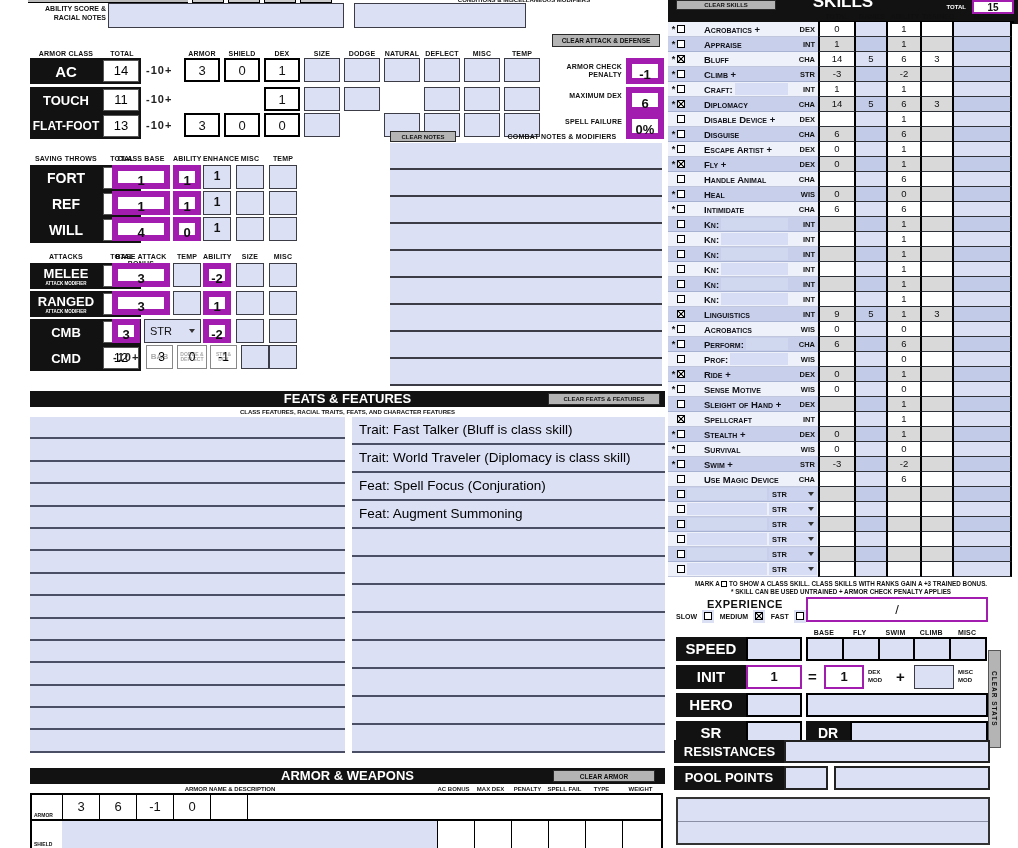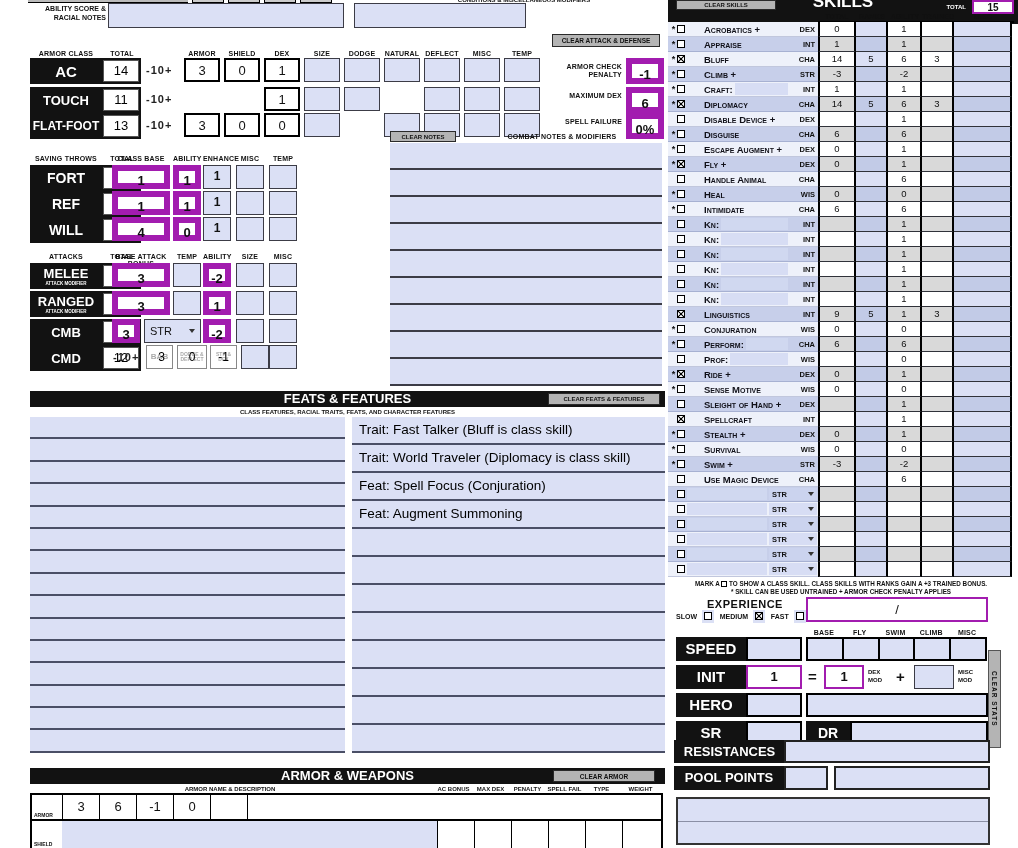--- a/index.html
+++ b/index.html
@@ -477,21 +477,21 @@
         <div class="cell cc0 first">6</div>
         <div class="cell cc1"></div>
         <div class="cell cc2">6</div>
         <div class="cell cc3"></div>
         <div class="cell cc4"></div>
       </div>
       <div class="sk-row">
         <div class="sk-name">
           <span class="sk-star">*</span>
           <span class="chk"></span>
-          <span class="sk-nm">Escape Augment +</span>
+          <span class="sk-nm">Escape Artist +</span>
           <span class="grow"></span>
           <span class="sk-ab">DEX</span>
         </div>
         <div class="cell cc0 first">0</div>
         <div class="cell cc1"></div>
         <div class="cell cc2">1</div>
         <div class="cell cc3"></div>
         <div class="cell cc4"></div>
       </div>
       <div class="sk-row dark">
@@ -645,21 +645,21 @@
         <div class="cell cc0 first">9</div>
         <div class="cell cc1">5</div>
         <div class="cell cc2">1</div>
         <div class="cell cc3">3</div>
         <div class="cell cc4"></div>
       </div>
       <div class="sk-row">
         <div class="sk-name">
           <span class="sk-star">*</span>
           <span class="chk"></span>
-          <span class="sk-nm">Conjuration</span>
+          <span class="sk-nm">Acrobatics</span>
           <span class="grow"></span>
           <span class="sk-ab">WIS</span>
         </div>
         <div class="cell cc0 first">0</div>
         <div class="cell cc1"></div>
         <div class="cell cc2">0</div>
         <div class="cell cc3"></div>
         <div class="cell cc4"></div>
       </div>
       <div class="sk-row dark">

